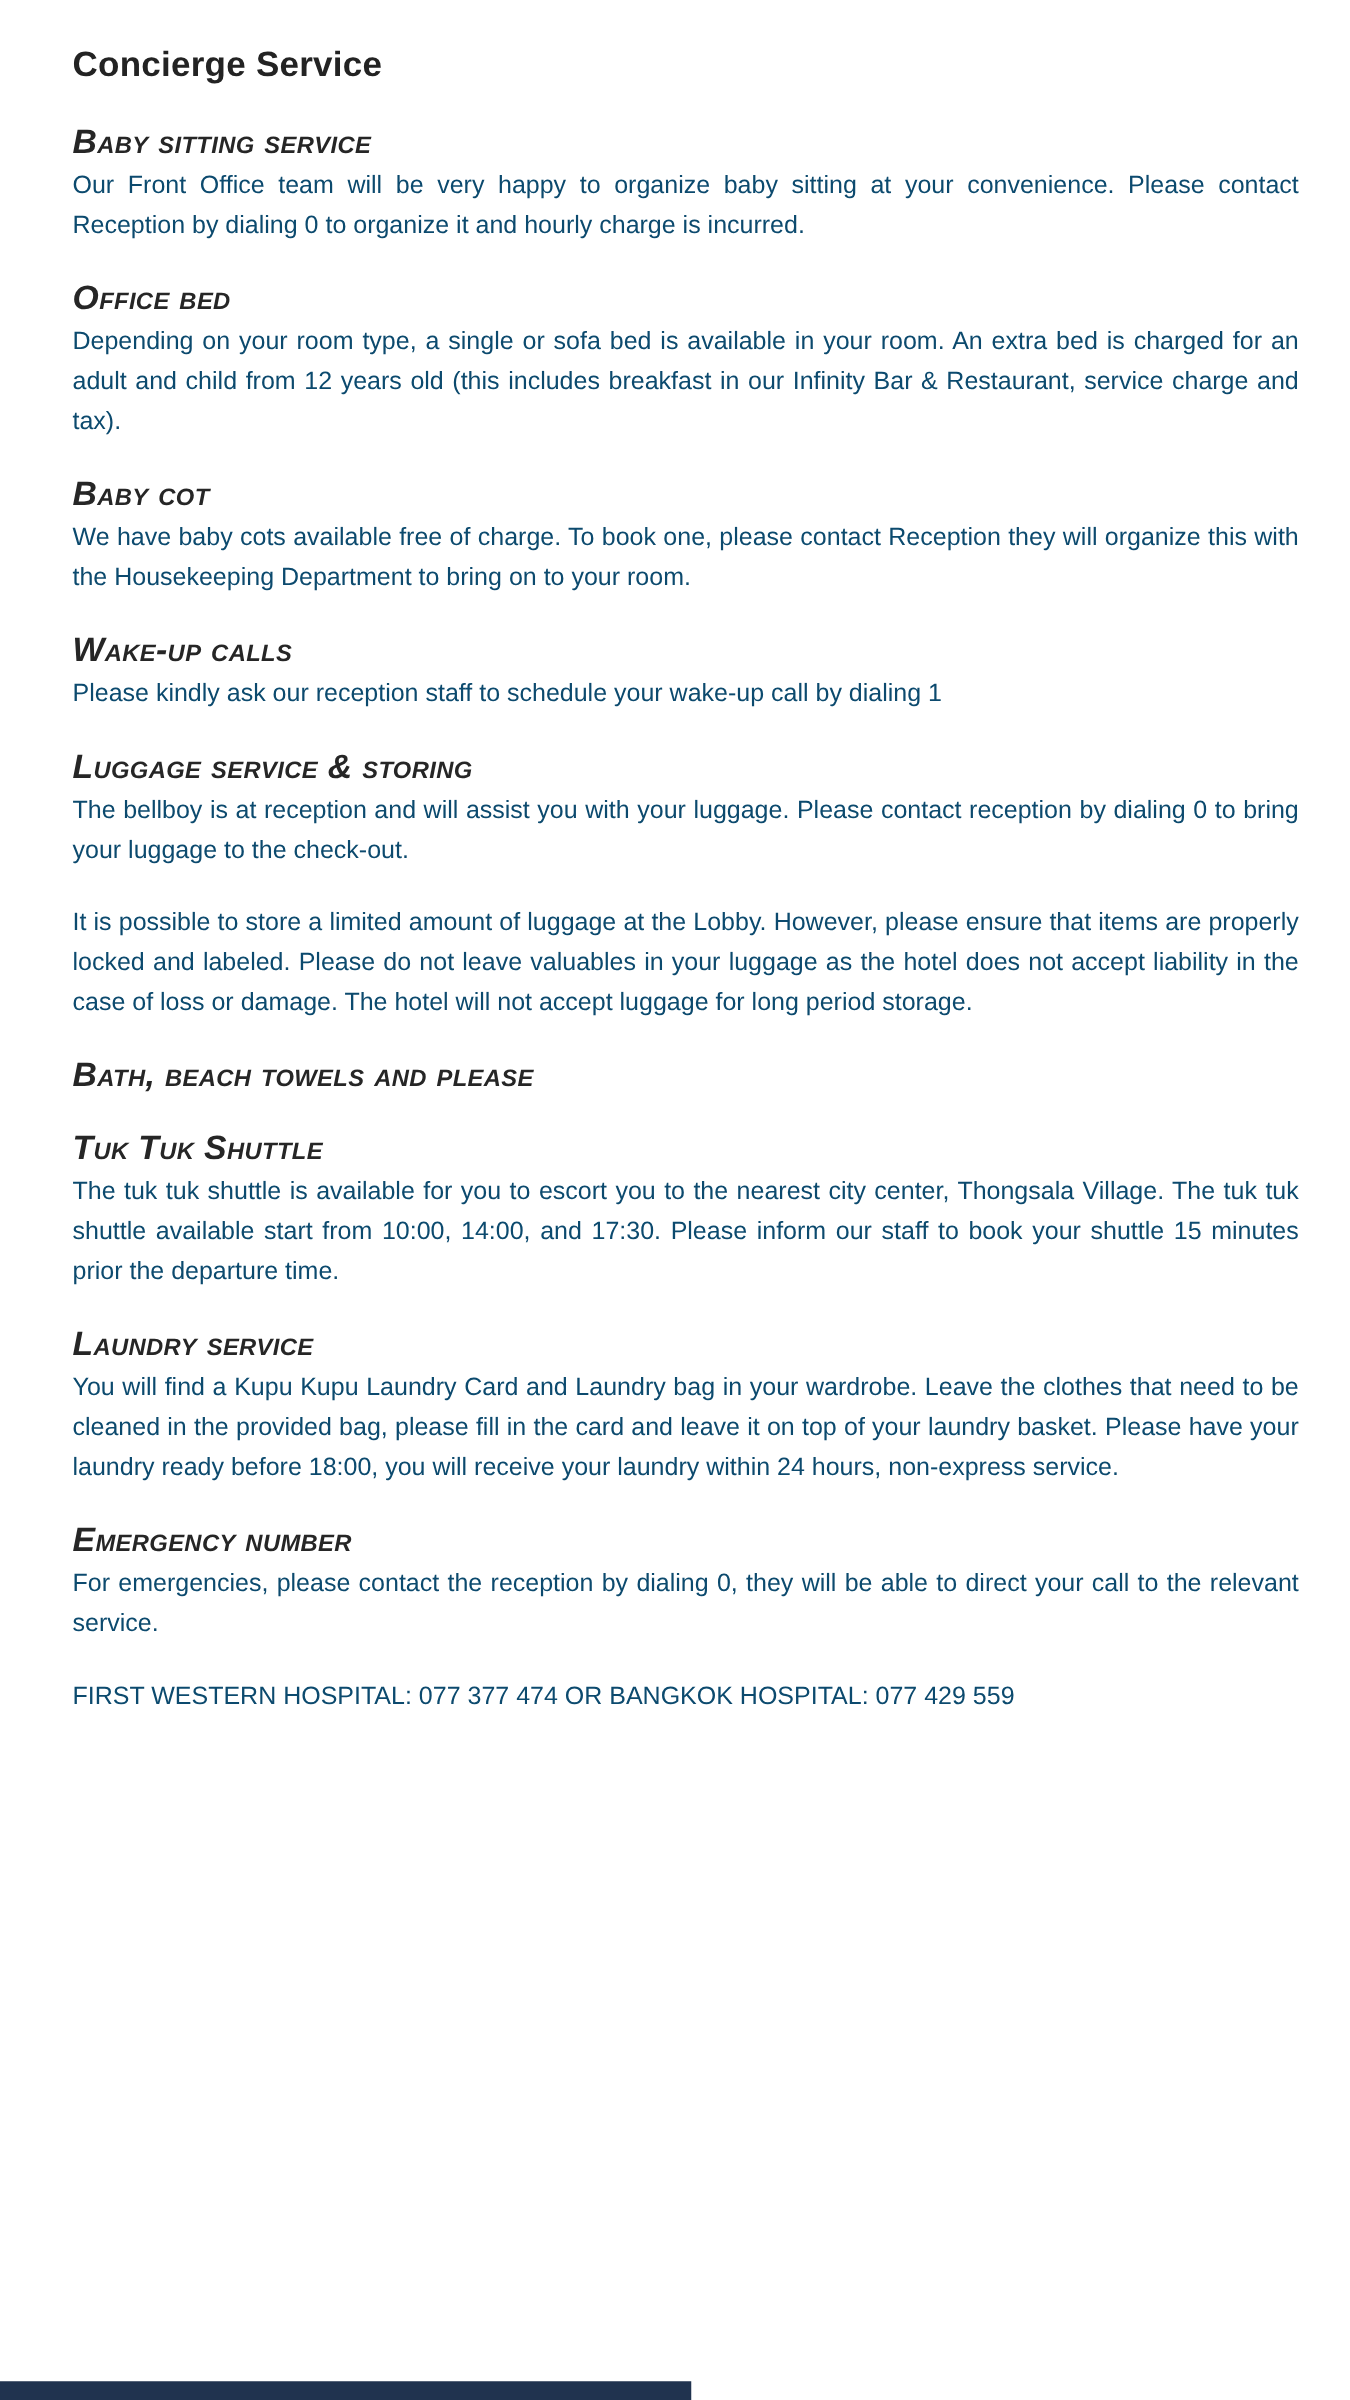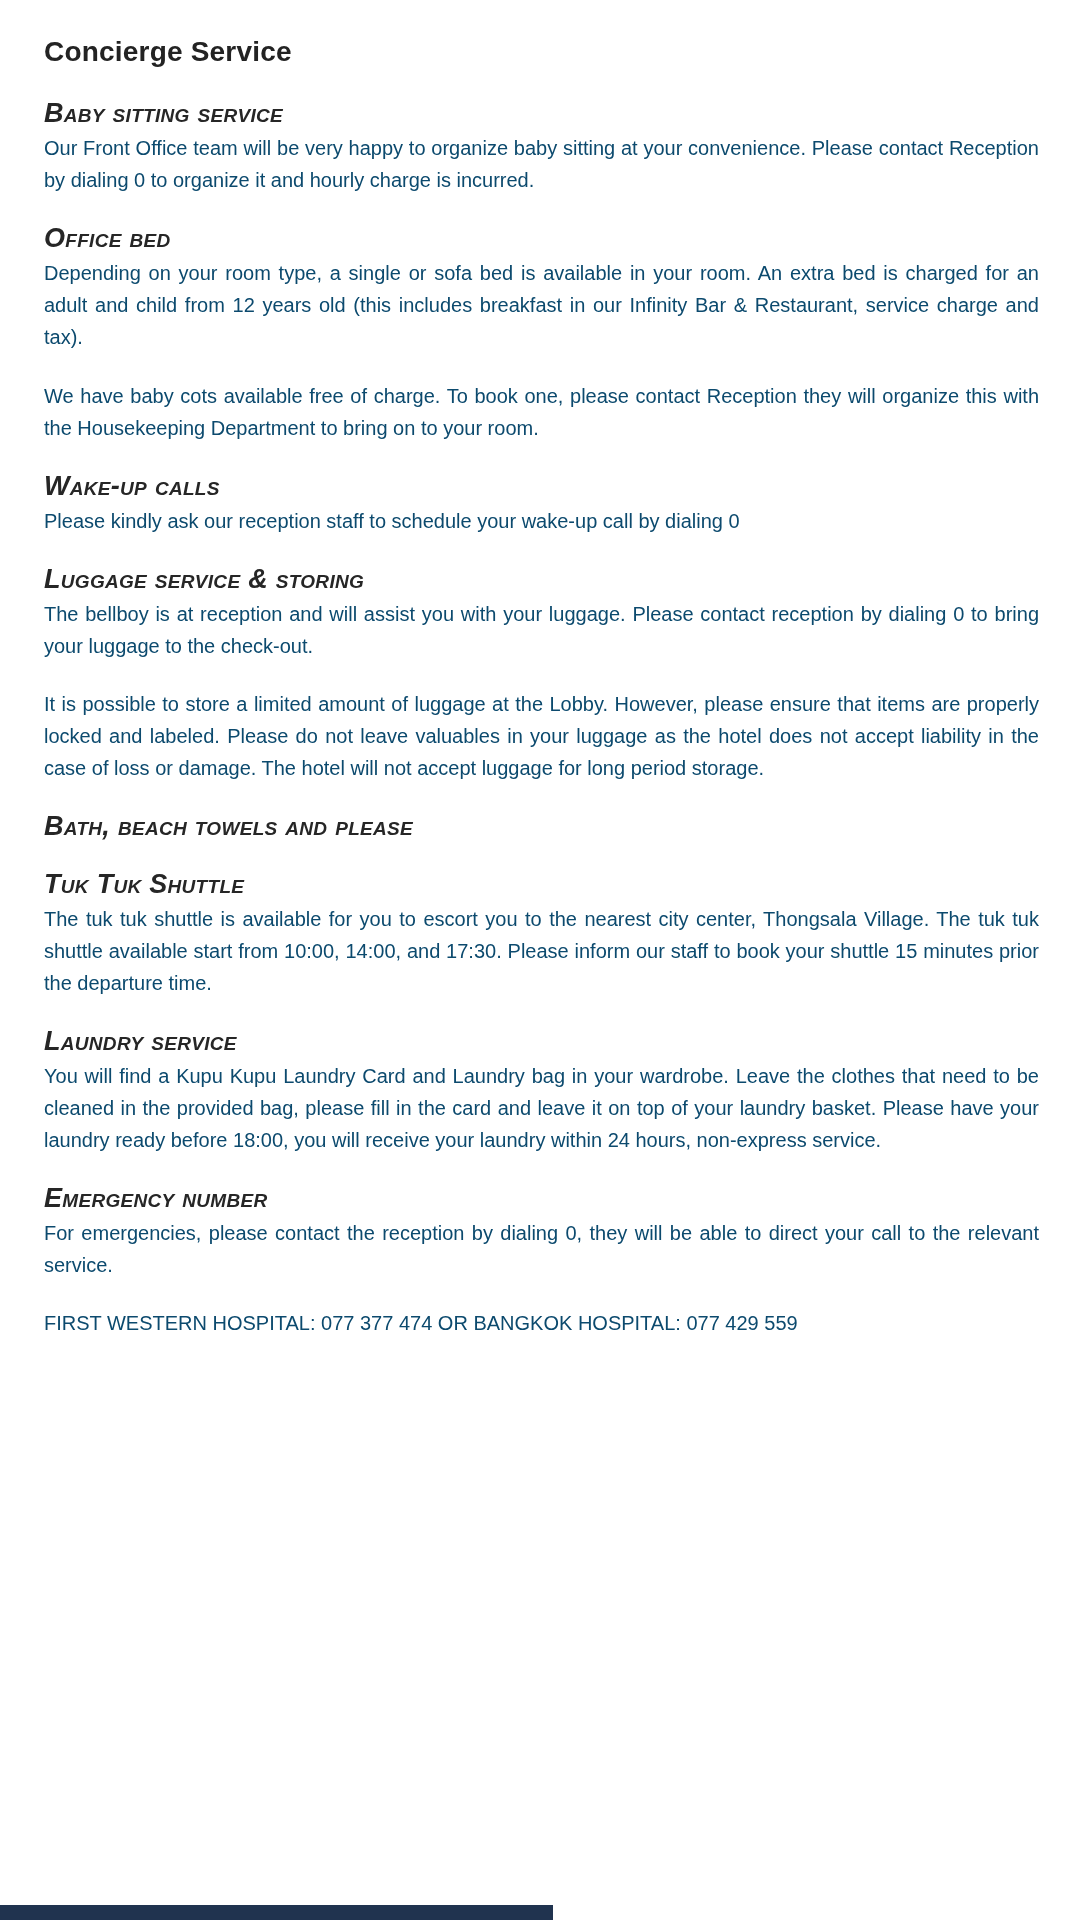--- a/index.html
+++ b/index.html
@@ -9,21 +9,21 @@
   }
   body {
     width: 1080px;
     height: 1920px;
     position: relative;
     overflow: hidden;
     font-family: "Liberation Sans", "DejaVu Sans", sans-serif;
     color: #303030;
   }
   .page {
-    padding: 36px 41px 0 44px;
+    padding: 36px 41px 0 58px;
   }
   .page-title {
     font-size: 28px;
     font-weight: bold;
     color: #232323;
     letter-spacing: 0.2px;
     margin: 0 0 30px 0;
   }
   .section {
     margin-top: 27px;
@@ -67,26 +67,27 @@
     <div class="section-heading">Baby sitting service</div>
     <p class="para">Our Front Office team will be very happy to organize baby sitting at your convenience. Please contact Reception by dialing 0 to organize it and hourly charge is incurred.</p>
   </div>
 
   <div class="section">
     <div class="section-heading">Office bed</div>
     <p class="para">Depending on your room type, a single or sofa bed is available in your room. An extra bed is charged for an adult and child from 12 years old (this includes breakfast in our Infinity Bar &amp; Restaurant, service charge and tax).</p>
   </div>
 
   <div class="section">
+    <div class="section-heading">Baby cot</div>
     <p class="para">We have baby cots available free of charge. To book one, please contact Reception they will organize this with the Housekeeping Department to bring on to your room.</p>
   </div>
 
   <div class="section">
     <div class="section-heading">Wake-up calls</div>
-    <p class="para">Please kindly ask our reception staff to schedule your wake-up call by dialing 0</p>
+    <p class="para">Please kindly ask our reception staff to schedule your wake-up call by dialing 1</p>
   </div>
 
   <div class="section">
     <div class="section-heading">Luggage service &amp; storing</div>
     <p class="para">The bellboy is at reception and will assist you with your luggage. Please contact reception by dialing 0 to bring your luggage to the check-out.</p>
     <p class="para">It is possible to store a limited amount of luggage at the Lobby. However, please ensure that items are properly locked and labeled. Please do not leave valuables in your luggage as the hotel does not accept liability in the case of loss or damage. The hotel will not accept luggage for long period storage.</p>
   </div>
 
   <div class="section">
     <div class="section-heading">Bath, beach towels and please</div>

